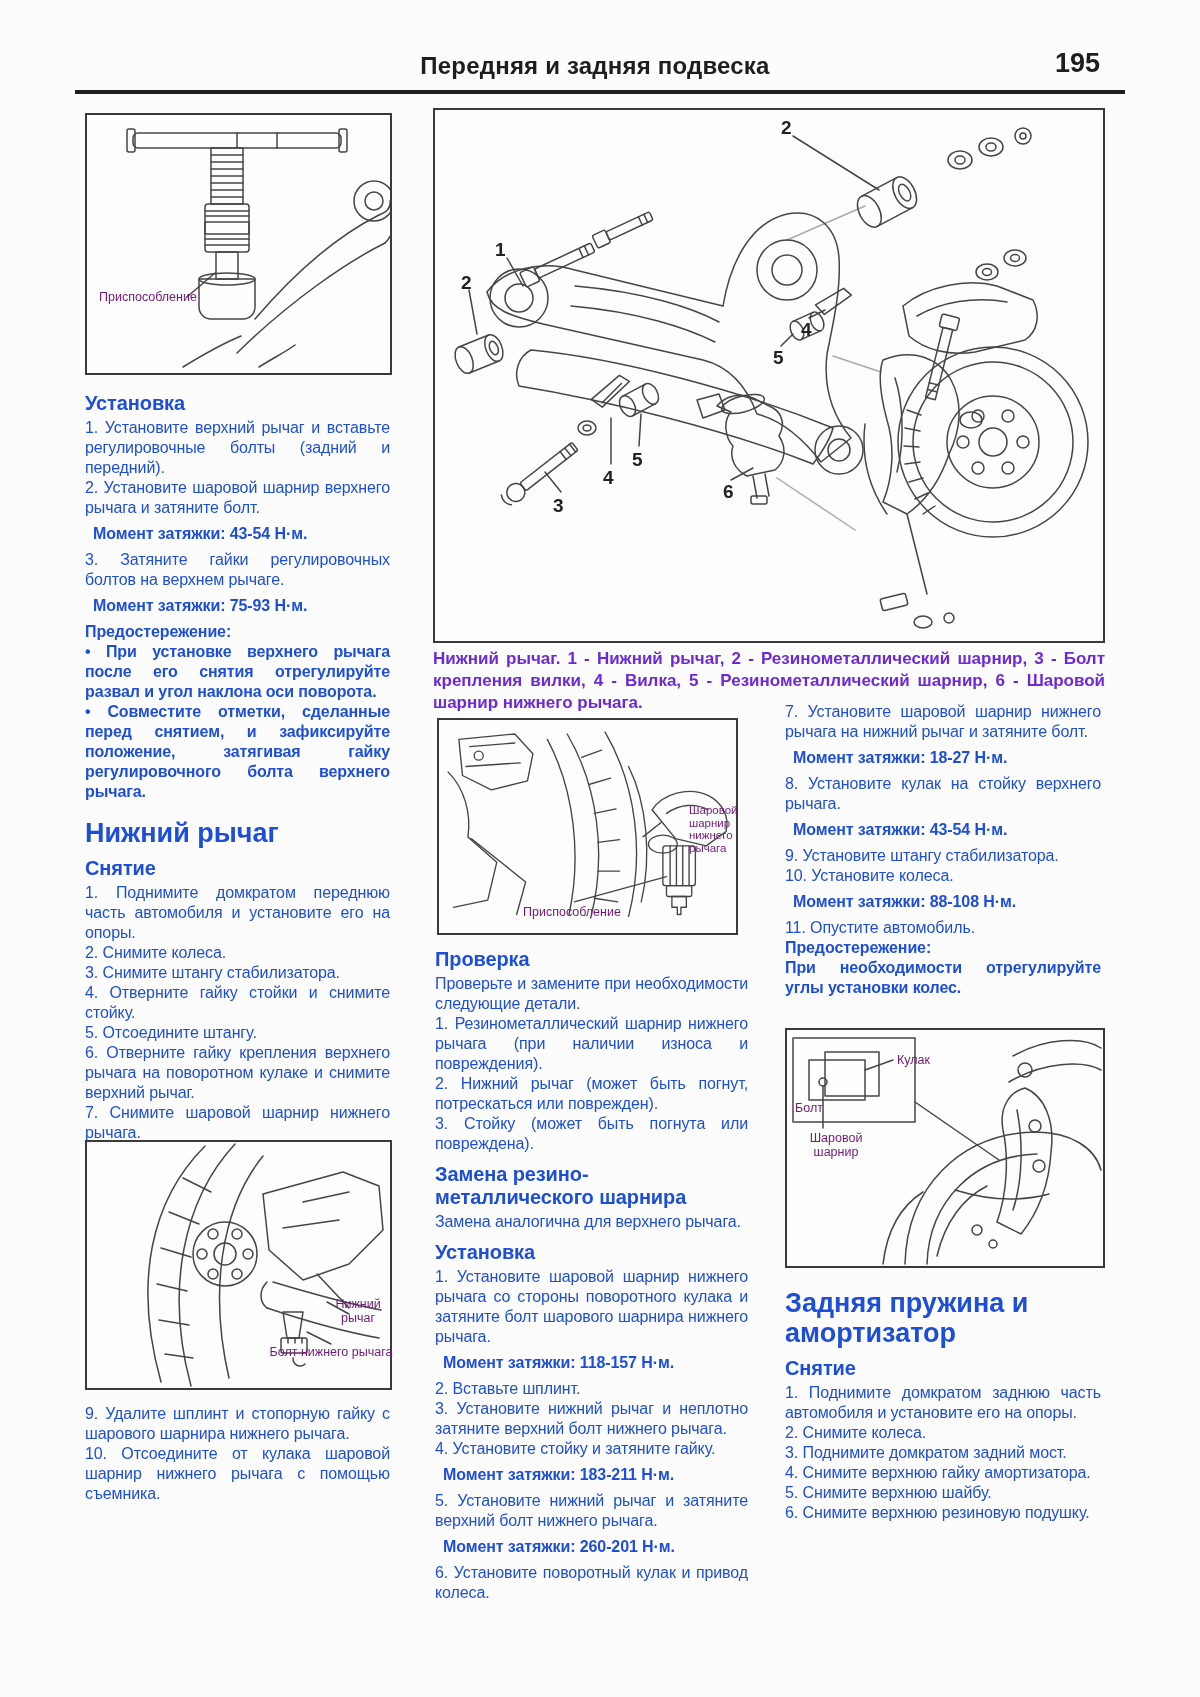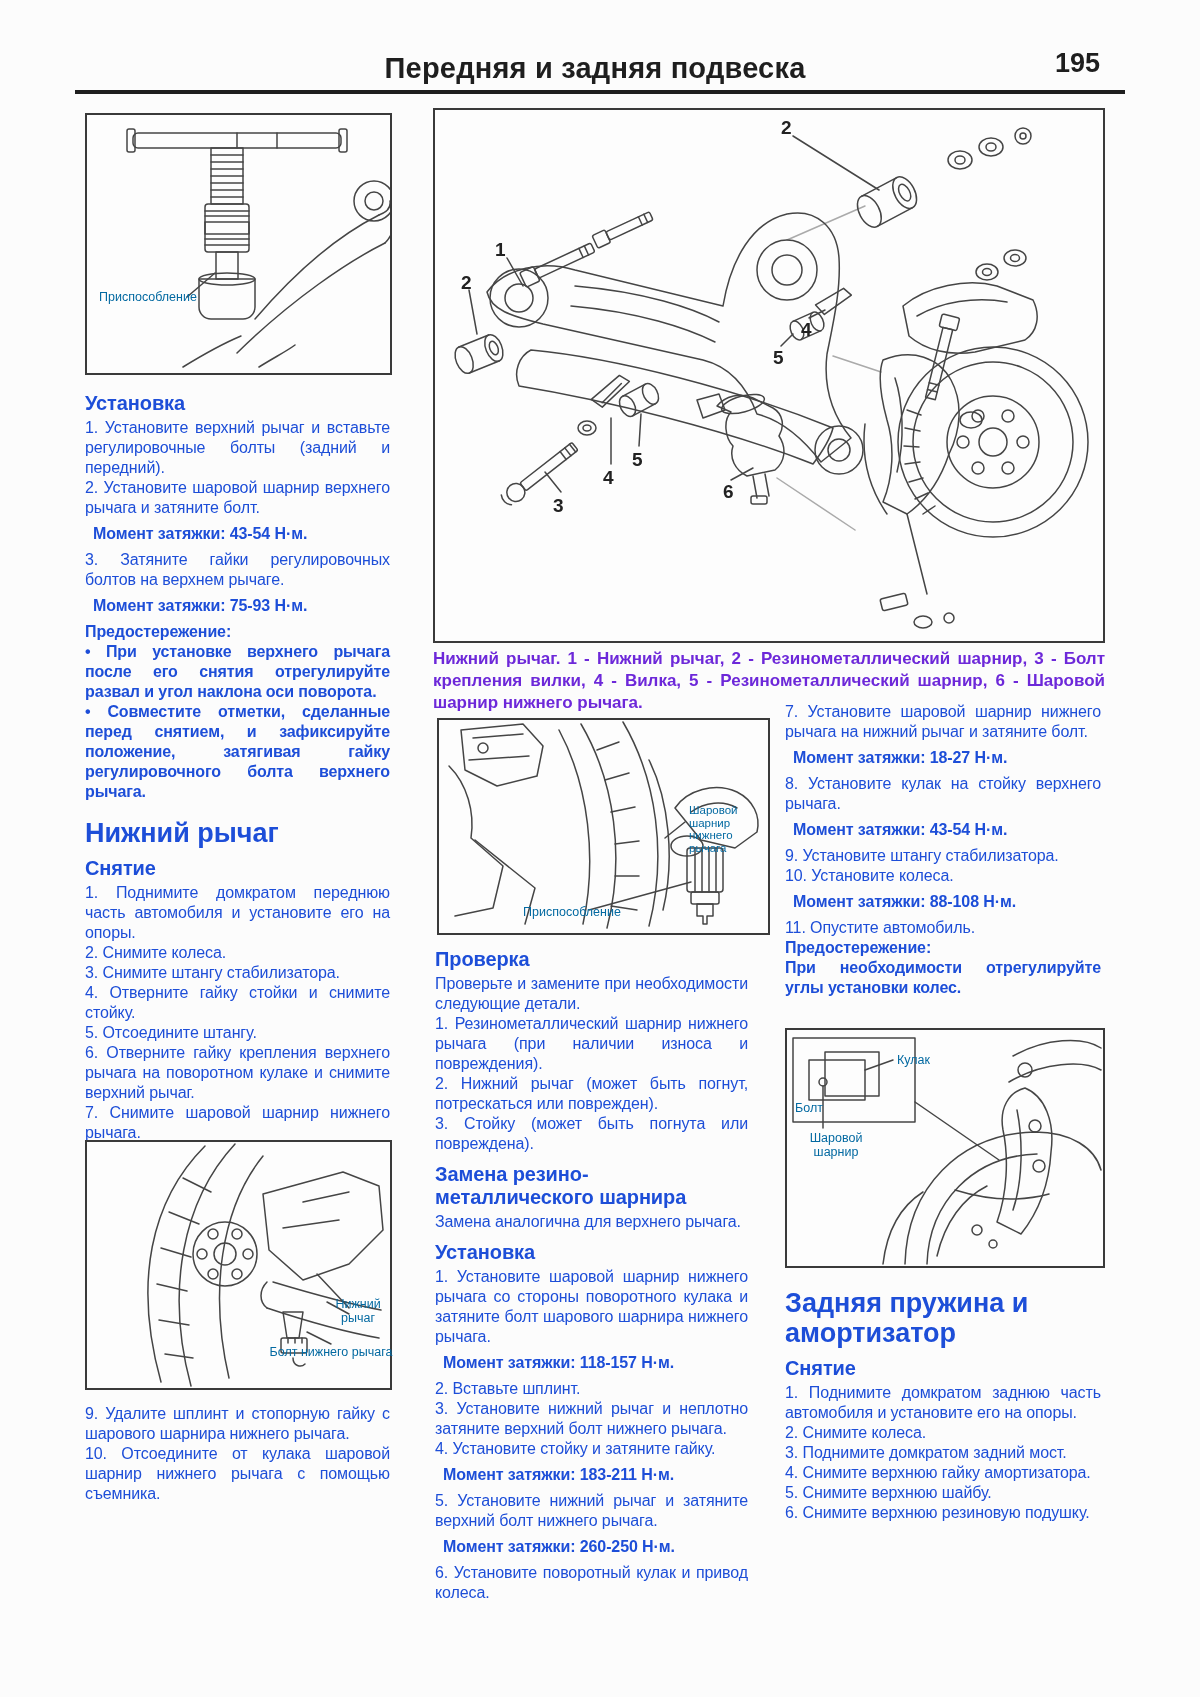--- a/index.html
+++ b/index.html
@@ -1,28 +1,28 @@
 <!DOCTYPE html>
 <html><head>
 <meta charset="utf-8">
 <style>
   html,body{margin:0;padding:0;background:#e8e8e8;}
   .page{position:relative;width:1200px;height:1697px;background:#fcfcfc;
         font-family:"Liberation Sans",sans-serif;color:#1e1e1e;overflow:hidden;}
   
   .hdr-title{position:absolute;left:85px;top:52px;width:1020px;text-align:center;
-             font-size:29px;font-weight:bold;letter-spacing:.2px;}
+             font-size:24px;font-weight:bold;letter-spacing:.2px;}
   .hdr-num{position:absolute;left:1000px;top:48px;width:100px;text-align:right;
            font-size:27px;font-weight:bold;}
   .hdr-rule{position:absolute;left:75px;top:90px;width:1050px;height:4px;background:#1f1f1f;}
   
   .frame{position:absolute;border:2px solid #3a3a3a;background:#fdfdfd;box-sizing:border-box;}
   .frame svg{position:absolute;left:0;top:0;width:100%;height:100%;}
   .art *{fill:none;stroke:#454545;stroke-width:1.5;stroke-linecap:round;stroke-linejoin:round;}
-  .dlabel{position:absolute;font-size:12.5px;line-height:13.5px;color:#0369a1;}
+  .dlabel{position:absolute;font-size:12.5px;line-height:13.5px;color:#701a75;}
   .dlabel.small{font-size:11.5px;line-height:12.5px;}
   
   .flow{position:absolute;font-size:16px;line-height:20px;text-align:justify;
         letter-spacing:-0.1px;color:#1d4ed8;}
   .fl-p{margin:0;}
   .fl-torque{font-weight:bold;margin:6px 8px;text-align:left;}
   .fl-bold{font-weight:bold;}
   .fl-h1{font-size:27px;line-height:30px;font-weight:bold;margin:16px 0 8px;
          text-align:left;white-space:pre-line;letter-spacing:0;}
   .fl-h2{font-size:20px;line-height:23px;font-weight:bold;margin:9px 0 3px;
@@ -266,21 +266,21 @@
         <span class="callout" style="left: 168px; top: 358px;">4</span>
         <span class="callout" style="left: 197px; top: 340px;">5</span>
         <span class="callout" style="left: 288px; top: 372px;">6</span>
         <span class="callout" style="left: 366px; top: 210px;">4</span>
         <span class="callout" style="left: 338px; top: 238px;">5</span>
       </div>
   </div>
 
   <div class="caption" style="left:433px;top:648px;width:672px;">Нижний рычаг. 1 - Нижний рычаг, 2 - Резинометаллический шарнир, 3 - Болт крепления вилки, 4 - Вилка, 5 - Резинометаллический шарнир, 6 - Шаровой шарнир нижнего рычага.</div>
 
-  <div class="frame" style="left:437px;top:718px;width:333px;height:217px;">
+  <div class="frame" style="left:437px;top:718px;width:301px;height:217px;">
     <svg class="art" viewBox="0 0 329 213">
       <g>
         <path d="M22,10 L84,4 L104,26 L98,56 L58,66 L26,50 Z"></path>
         <path d="M34,18 L84,14 M30,40 L90,36"></path>
         <circle cx="44" cy="28" r="5"></circle>
       </g>
       <g>
         <path d="M10,46 C28,64 36,92 32,118 L64,146 L54,188 L16,196"></path>
         <path d="M36,120 L96,168 L86,204"></path>
       </g>
@@ -316,21 +316,21 @@
 металлического шарнира</div>
       <div class="fl-p">Замена аналогична для верхнего рычага.</div>
       <div class="fl-h2">Установка</div>
       <div class="fl-p">1. Установите шаровой шарнир нижнего рычага со стороны поворотного кулака и затяните болт шарового шарнира нижнего рычага.</div>
       <div class="fl-torque">Момент затяжки: 118-157 Н·м.</div>
       <div class="fl-p">2. Вставьте шплинт.</div>
       <div class="fl-p">3. Установите нижний рычаг и неплотно затяните верхний болт нижнего рычага.</div>
       <div class="fl-p">4. Установите стойку и затяните гайку.</div>
       <div class="fl-torque">Момент затяжки: 183-211 Н·м.</div>
       <div class="fl-p">5. Установите нижний рычаг и затяните верхний болт нижнего рычага.</div>
-      <div class="fl-torque">Момент затяжки: 260-250 Н·м.</div>
+      <div class="fl-torque">Момент затяжки: 260-201 Н·м.</div>
       <div class="fl-p">6. Установите поворотный кулак и привод колеса.</div>
     </div>
 
   <div class="flow" id="right-flow-1" style="left:785px;top:702px;width:316px;">
       <div class="fl-p">7. Установите шаровой шарнир нижнего рычага на нижний рычаг и затяните болт.</div>
       <div class="fl-torque">Момент затяжки: 18-27 Н·м.</div>
       <div class="fl-p">8. Установите кулак на стойку верхнего рычага.</div>
       <div class="fl-torque">Момент затяжки: 43-54 Н·м.</div>
       <div class="fl-p">9. Установите штангу стабилизатора.</div>
       <div class="fl-p">10. Установите колеса.</div>

